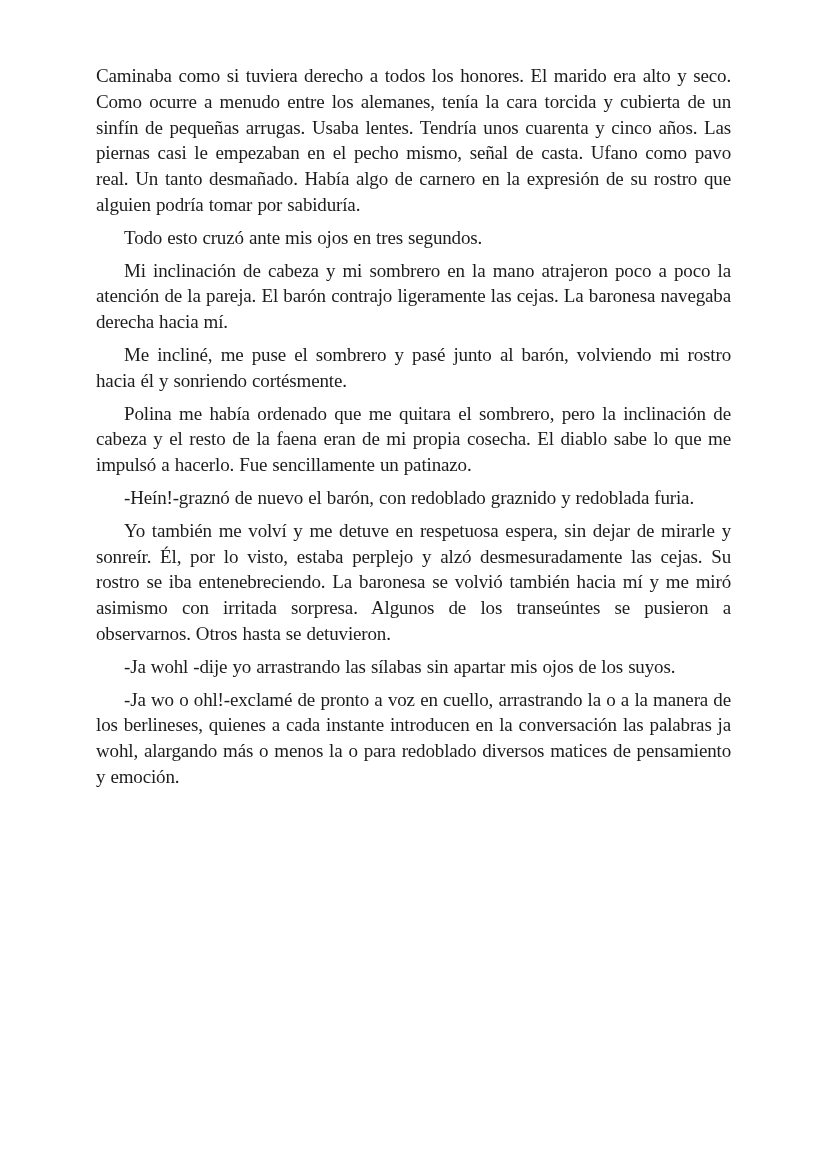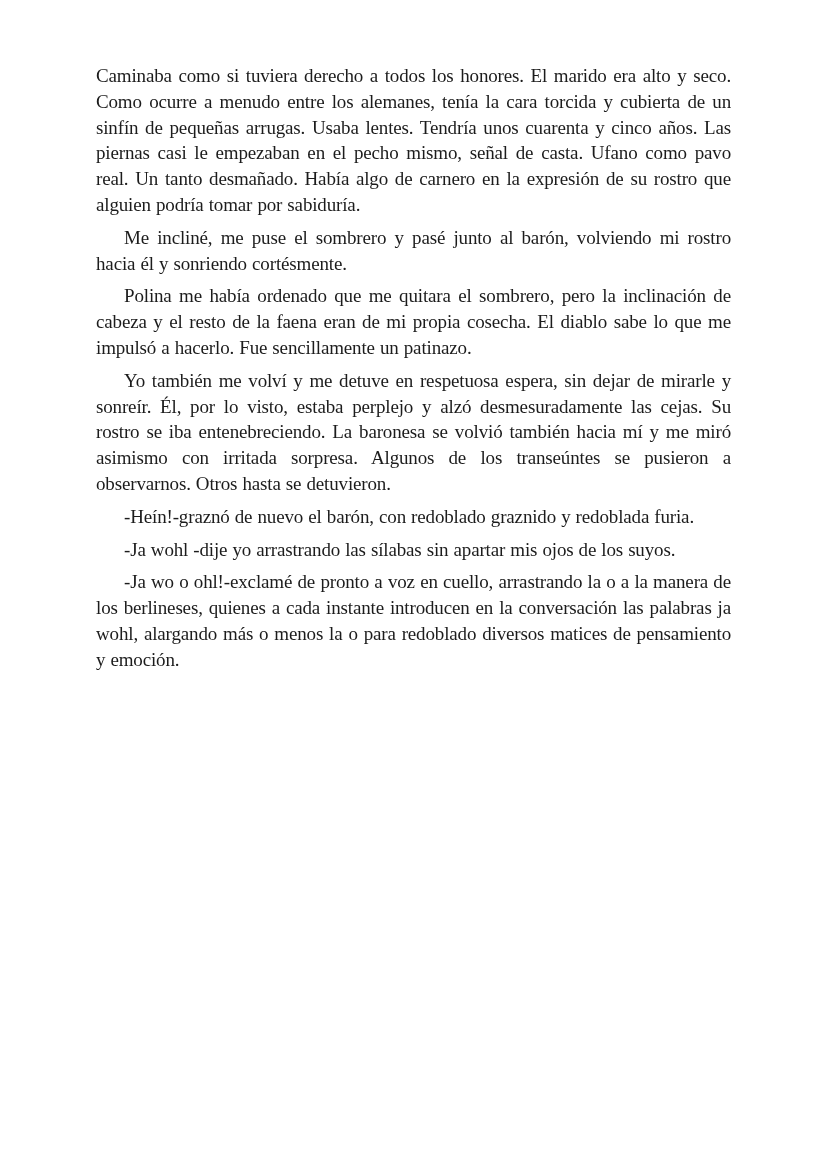--- a/index.html
+++ b/index.html
@@ -31,19 +31,21 @@
   }
   p.para + p.para {
     text-indent: 28px;
   }
 </style>
 </head>
 <body>
 
 <main class="page">
   <p class="para">Caminaba como si tuviera derecho a todos los honores. El marido era alto y seco. Como ocurre a menudo entre los alemanes, tenía la cara torcida y cubierta de un sinfín de pequeñas arrugas. Usaba lentes. Tendría unos cuarenta y cinco años. Las piernas casi le empezaban en el pecho mismo, señal de casta. Ufano como pavo real. Un tanto desmañado. Había algo de carnero en la expresión de su rostro que alguien podría tomar por sabiduría.</p>
+  <p class="para">Todo esto cruzó ante mis ojos en tres segundos.</p>
+  <p class="para">Mi inclinación de cabeza y mi sombrero en la mano atrajeron poco a poco la atención de la pareja. El barón contrajo ligeramente las cejas. La baronesa navegaba derecha hacia mí.</p>
   <p class="para">Me incliné, me puse el sombrero y pasé junto al barón, volviendo mi rostro hacia él y sonriendo cortésmente.</p>
   <p class="para">Polina me había ordenado que me quitara el sombrero, pero la inclinación de cabeza y el resto de la faena eran de mi propia cosecha. El diablo sabe lo que me impulsó a hacerlo. Fue sencillamente un patinazo.</p>
+  <p class="para">-Heín!-graznó de nuevo el barón, con redoblado graznido y redoblada furia.</p>
   <p class="para">Yo también me volví y me detuve en respetuosa espera, sin dejar de mirarle y sonreír. Él, por lo visto, estaba perplejo y alzó desmesuradamente las cejas. Su rostro se iba entenebreciendo. La baronesa se volvió también hacia mí y me miró asimismo con irritada sorpresa. Algunos de los transeúntes se pusieron a observarnos. Otros hasta se detuvieron.</p>
-  <p class="para">-Heín!-graznó de nuevo el barón, con redoblado graznido y redoblada furia.</p>
   <p class="para">-Ja wohl -dije yo arrastrando las sílabas sin apartar mis ojos de los suyos.</p>
   <p class="para">-Ja wo o ohl!-exclamé de pronto a voz en cuello, arrastrando la o a la manera de los berlineses, quienes a cada instante introducen en la conversación las palabras ja wohl, alargando más o menos la o para redoblado diversos matices de pensamiento y emoción.</p>
 </main>
 
 </body></html>

